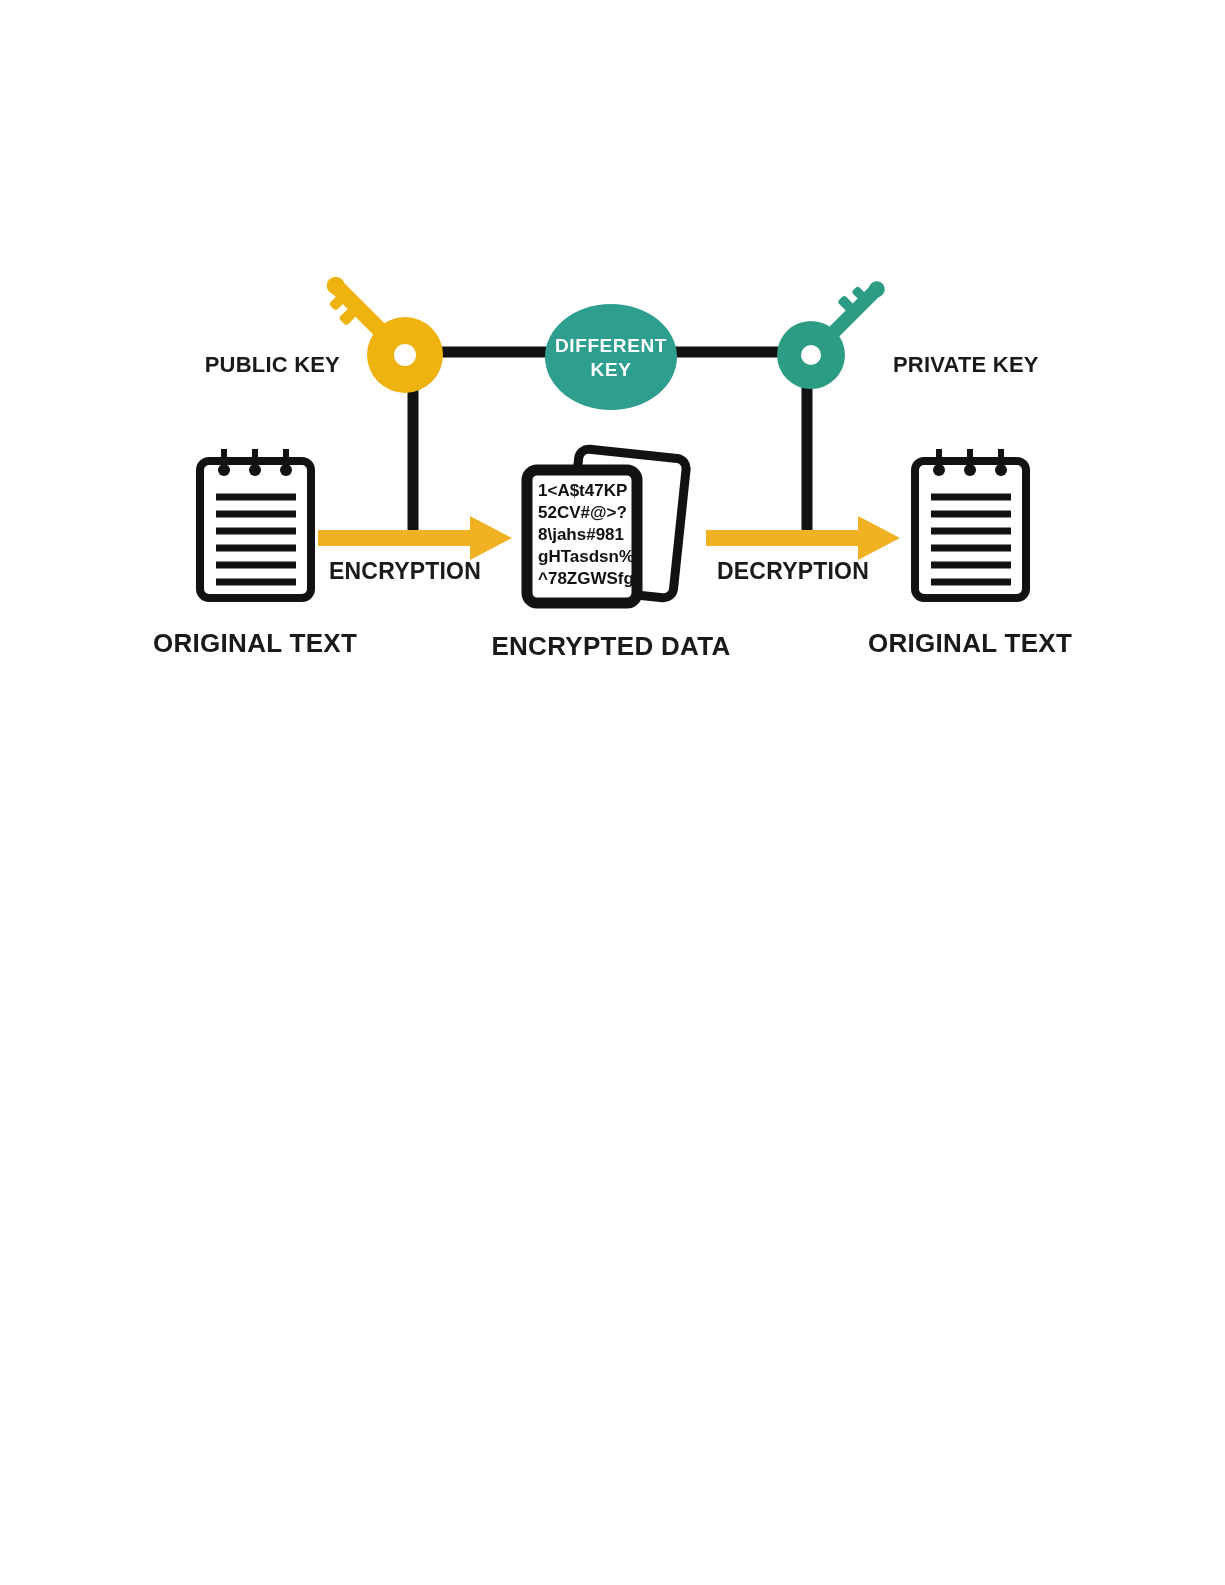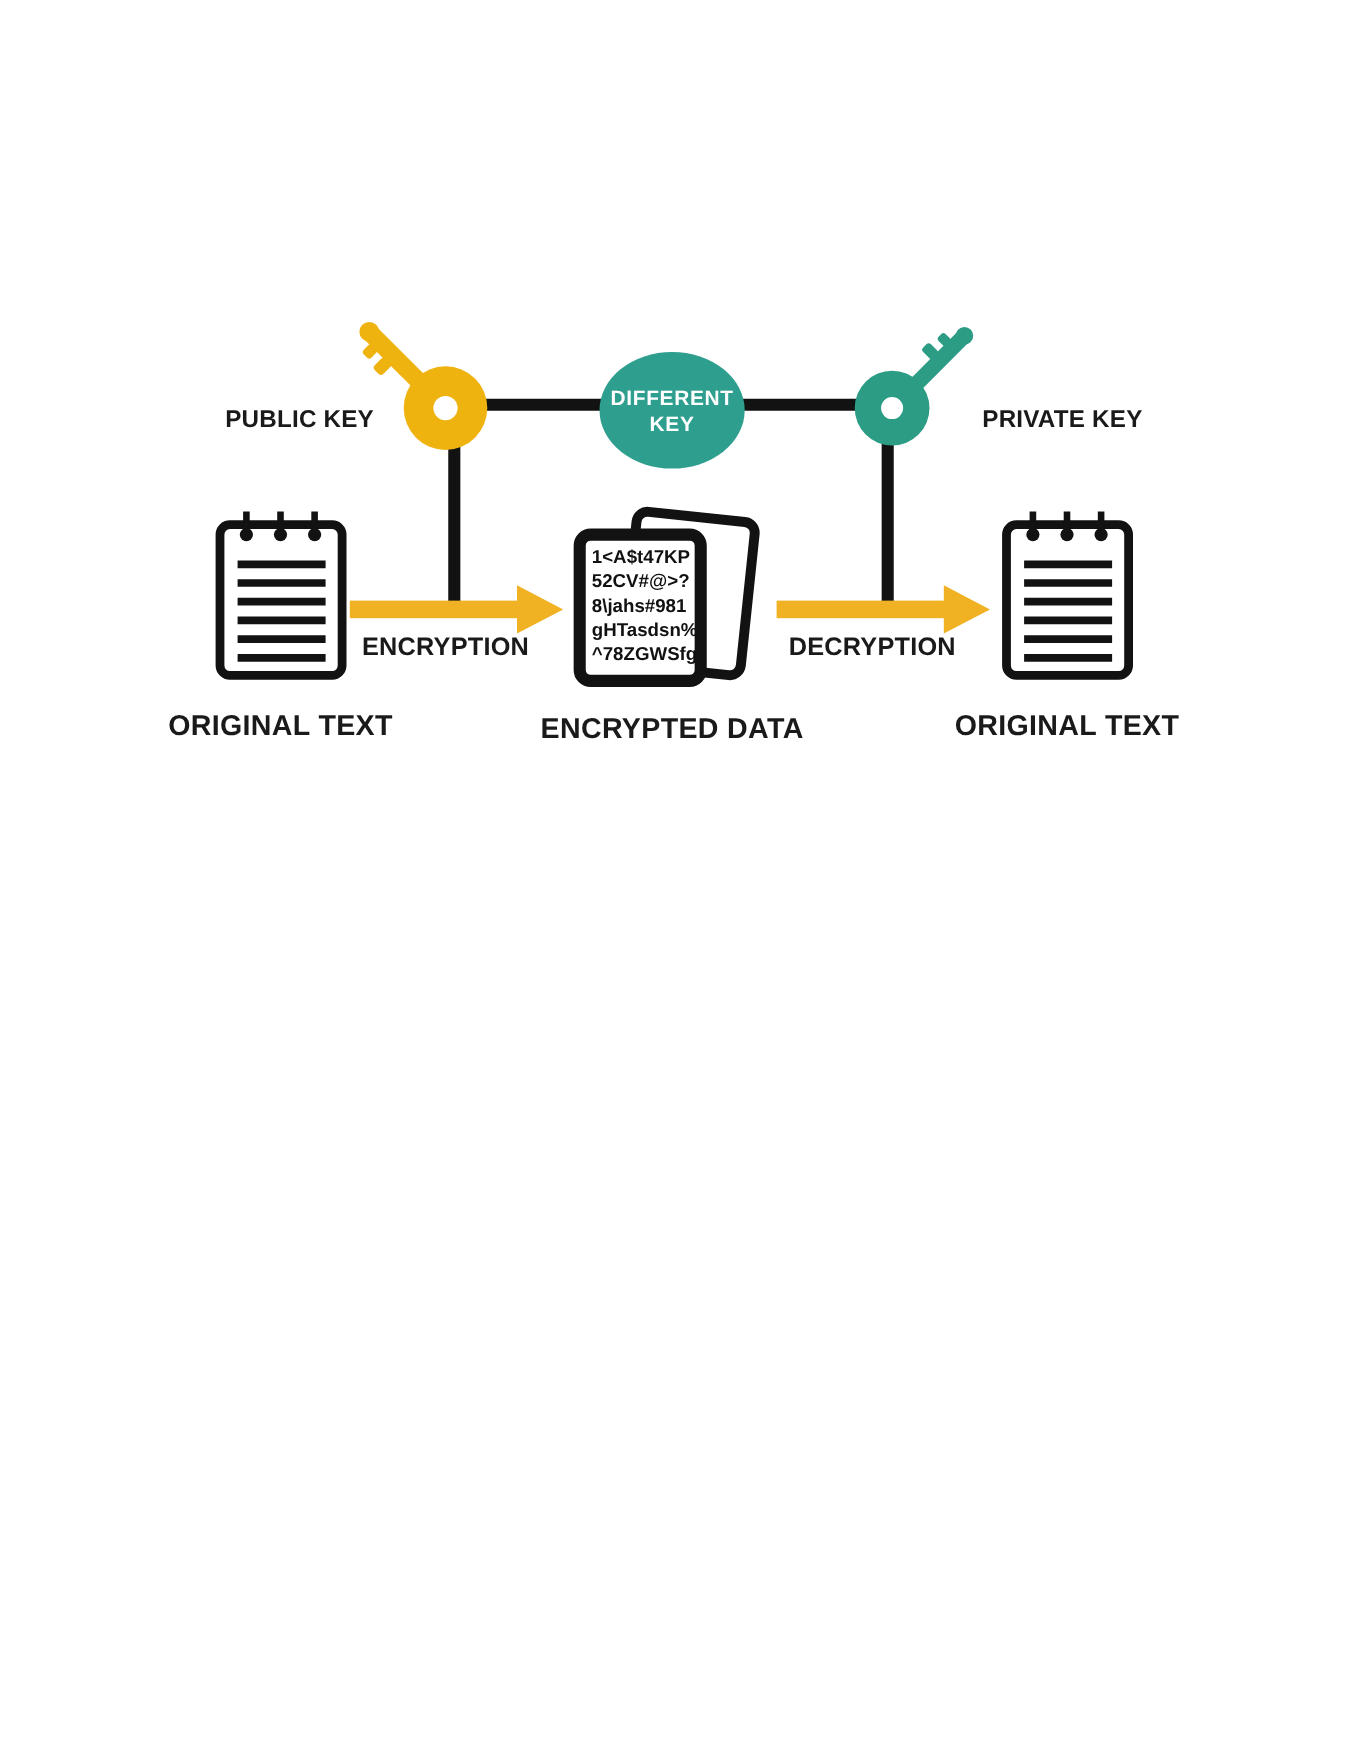--- a/index.html
+++ b/index.html
@@ -11,21 +11,21 @@
   body {
     width: 1225px;
     height: 1585px;
     position: relative;
     font-family: "Liberation Sans", sans-serif;
     overflow: hidden;
   }
   #diagram-root {
     position: absolute;
     left: 0;
-    top: 16px;
+    top: 0;
     width: 1225px;
     height: 1135px;
   }
   svg#diagram-svg {
     display: block;
     width: 1225px;
     height: 1585px;
   }
   .lbl {
     font-family: "Liberation Sans", sans-serif;

